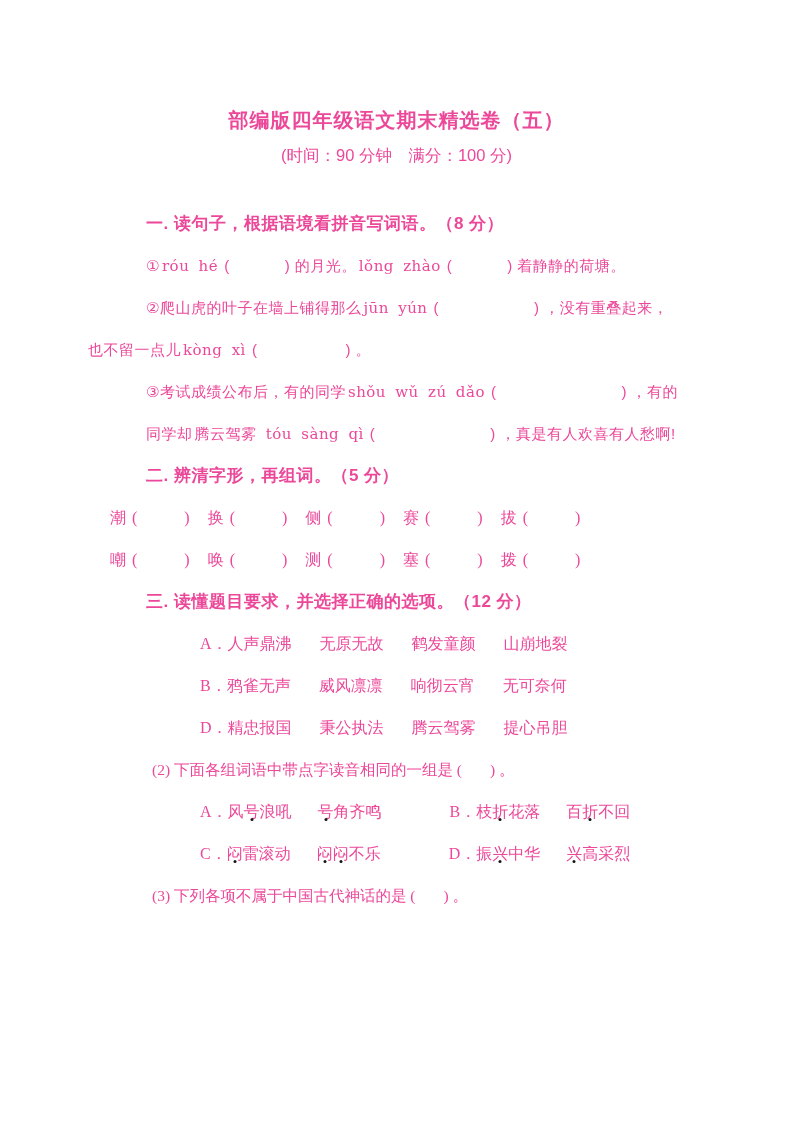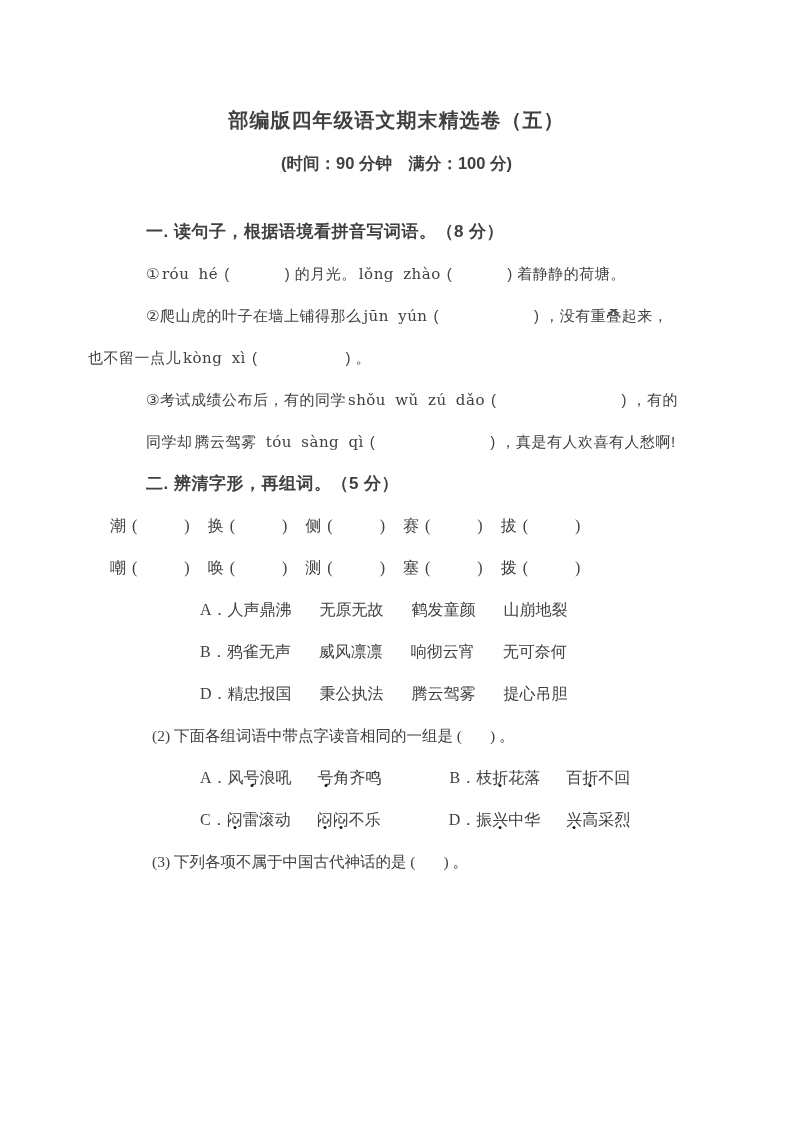--- a/index.html
+++ b/index.html
@@ -1,35 +1,35 @@
 <!DOCTYPE html>
 <html><head>
 <meta charset="utf-8">
 <style>
   html,body{margin:0;padding:0;background:#ffffff;}
   .page{
     position:relative;
     width:793px;height:1122px;
     background:#ffffff;
     overflow:hidden;
-    color:#404040;
+    color:#ec4899;
     font-family:"Liberation Serif","DejaVu Serif",serif;
   }
   .content{padding-top:105px;}
   .title{
     text-align:center;
     font-family:"Liberation Sans","DejaVu Sans",sans-serif;
     font-weight:700;font-size:20px;line-height:30px;
     letter-spacing:1px;
   }
   .subtitle{
     text-align:center;
     font-family:"Liberation Sans","DejaVu Sans",sans-serif;
-    font-weight:700;font-size:16.5px;line-height:24px;
-    margin-top:16px;
+    font-weight:400;font-size:16.5px;line-height:24px;
+    margin-top:8px;
   }
   .ln{
     margin-left:146px;
     height:42px;line-height:42px;
     font-size:15px;
     white-space:nowrap;
   }
   .hd{
     font-family:"Liberation Sans","DejaVu Sans",sans-serif;
     font-weight:700;font-size:17px;
@@ -69,20 +69,21 @@
     <div class="ln sans"><span class="seg">①</span><span class="py">róu hé</span><span class="seg">(</span><span class="sp" style="width: 55px;"></span><span class="seg">)</span><span class="seg"> 的月光。</span><span class="py">lǒng zhào</span><span class="seg">(</span><span class="sp" style="width: 55px;"></span><span class="seg">)</span><span class="seg"> 着静静的荷塘。</span></div>
     <div class="ln sans"><span class="seg">②爬山虎的叶子在墙上铺得那么</span><span class="py">jūn yún</span><span class="seg">(</span><span class="sp" style="width: 95px;"></span><span class="seg">)</span><span class="seg"> ，没有重叠起来，</span></div>
     <div class="ln sans ind"><span class="seg">也不留一点儿</span><span class="py">kòng xì</span><span class="seg">(</span><span class="sp" style="width: 88px;"></span><span class="seg">)</span><span class="seg"> 。</span></div>
     <div class="ln sans"><span class="seg">③考试成绩公布后，有的同学</span><span class="py">shǒu wǔ zú dǎo</span><span class="seg">(</span><span class="sp" style="width: 125px;"></span><span class="seg">)</span><span class="seg"> ，有的</span></div>
     <div class="ln sans"><span class="seg">同学却</span><span class="py">腾云驾雾 tóu sàng qì</span><span class="seg">(</span><span class="sp" style="width: 115px;"></span><span class="seg">)</span><span class="seg"> ，真是有人欢喜有人愁啊!</span></div>
 
     <div class="ln hd">二. 辨清字形，再组词。（5 分）</div>
     <div class="ln serif s2row"><span class="seg">潮 (</span><span class="sp" style="width: 46px;"></span><span class="seg">)</span><span class="sp" style="width: 17px;"></span><span class="seg">换 (</span><span class="sp" style="width: 46px;"></span><span class="seg">)</span><span class="sp" style="width: 17px;"></span><span class="seg">侧 (</span><span class="sp" style="width: 46px;"></span><span class="seg">)</span><span class="sp" style="width: 17px;"></span><span class="seg">赛 (</span><span class="sp" style="width: 46px;"></span><span class="seg">)</span><span class="sp" style="width: 17px;"></span><span class="seg">拔 (</span><span class="sp" style="width: 46px;"></span><span class="seg">)</span></div>
     <div class="ln serif s2row"><span class="seg">嘲 (</span><span class="sp" style="width: 46px;"></span><span class="seg">)</span><span class="sp" style="width: 17px;"></span><span class="seg">唤 (</span><span class="sp" style="width: 46px;"></span><span class="seg">)</span><span class="sp" style="width: 17px;"></span><span class="seg">测 (</span><span class="sp" style="width: 46px;"></span><span class="seg">)</span><span class="sp" style="width: 17px;"></span><span class="seg">塞 (</span><span class="sp" style="width: 46px;"></span><span class="seg">)</span><span class="sp" style="width: 17px;"></span><span class="seg">拨 (</span><span class="sp" style="width: 46px;"></span><span class="seg">)</span></div>
 
+    <div class="ln hd">三. 读懂题目要求，并选择正确的选项。（12 分）</div>
 
     <div class="ln serif opt"><span class="seg">A．人声鼎沸</span><span class="sp" style="width: 28px;"></span><span class="seg">无原无故</span><span class="sp" style="width: 28px;"></span><span class="seg">鹤发童颜</span><span class="sp" style="width: 28px;"></span><span class="seg">山崩地裂</span></div>
     <div class="ln serif opt"><span class="seg">B．鸦雀无声</span><span class="sp" style="width: 28px;"></span><span class="seg">威风凛凛</span><span class="sp" style="width: 28px;"></span><span class="seg">响彻云宵</span><span class="sp" style="width: 28px;"></span><span class="seg">无可奈何</span></div>
     <div class="ln serif opt"><span class="seg">D．精忠报国</span><span class="sp" style="width: 28px;"></span><span class="seg">秉公执法</span><span class="sp" style="width: 28px;"></span><span class="seg">腾云驾雾</span><span class="sp" style="width: 28px;"></span><span class="seg">提心吊胆</span></div>
 
     <div class="ln serif stem"><span class="seg">(2) 下面各组词语中带点字读音相同的一组是</span><span class="seg"> (</span><span class="sp" style="width: 28px;"></span><span class="seg">)</span><span class="seg"> 。</span></div>
     <div class="ln serif opt"><span class="seg">A．风</span><span class="dot">号</span><span class="seg">浪吼</span><span class="sp" style="width: 26px;"></span><span class="dot">号</span><span class="seg">角齐鸣</span><span class="sp" style="width: 68px;"></span><span class="seg">B．枝</span><span class="dot">折</span><span class="seg">花落</span><span class="sp" style="width: 26px;"></span><span class="seg">百</span><span class="dot">折</span><span class="seg">不回</span></div>
     <div class="ln serif opt"><span class="seg">C．</span><span class="dot">闷</span><span class="seg">雷滚动</span><span class="sp" style="width: 26px;"></span><span class="dot">闷</span><span class="dot">闷</span><span class="seg">不乐</span><span class="sp" style="width: 68px;"></span><span class="seg">D．振</span><span class="dot">兴</span><span class="seg">中华</span><span class="sp" style="width: 26px;"></span><span class="dot">兴</span><span class="seg">高采烈</span></div>
 
     <div class="ln serif stem"><span class="seg">(3) 下列各项不属于中国古代神话的是</span><span class="seg"> (</span><span class="sp" style="width: 28px;"></span><span class="seg">)</span><span class="seg"> 。</span></div>

